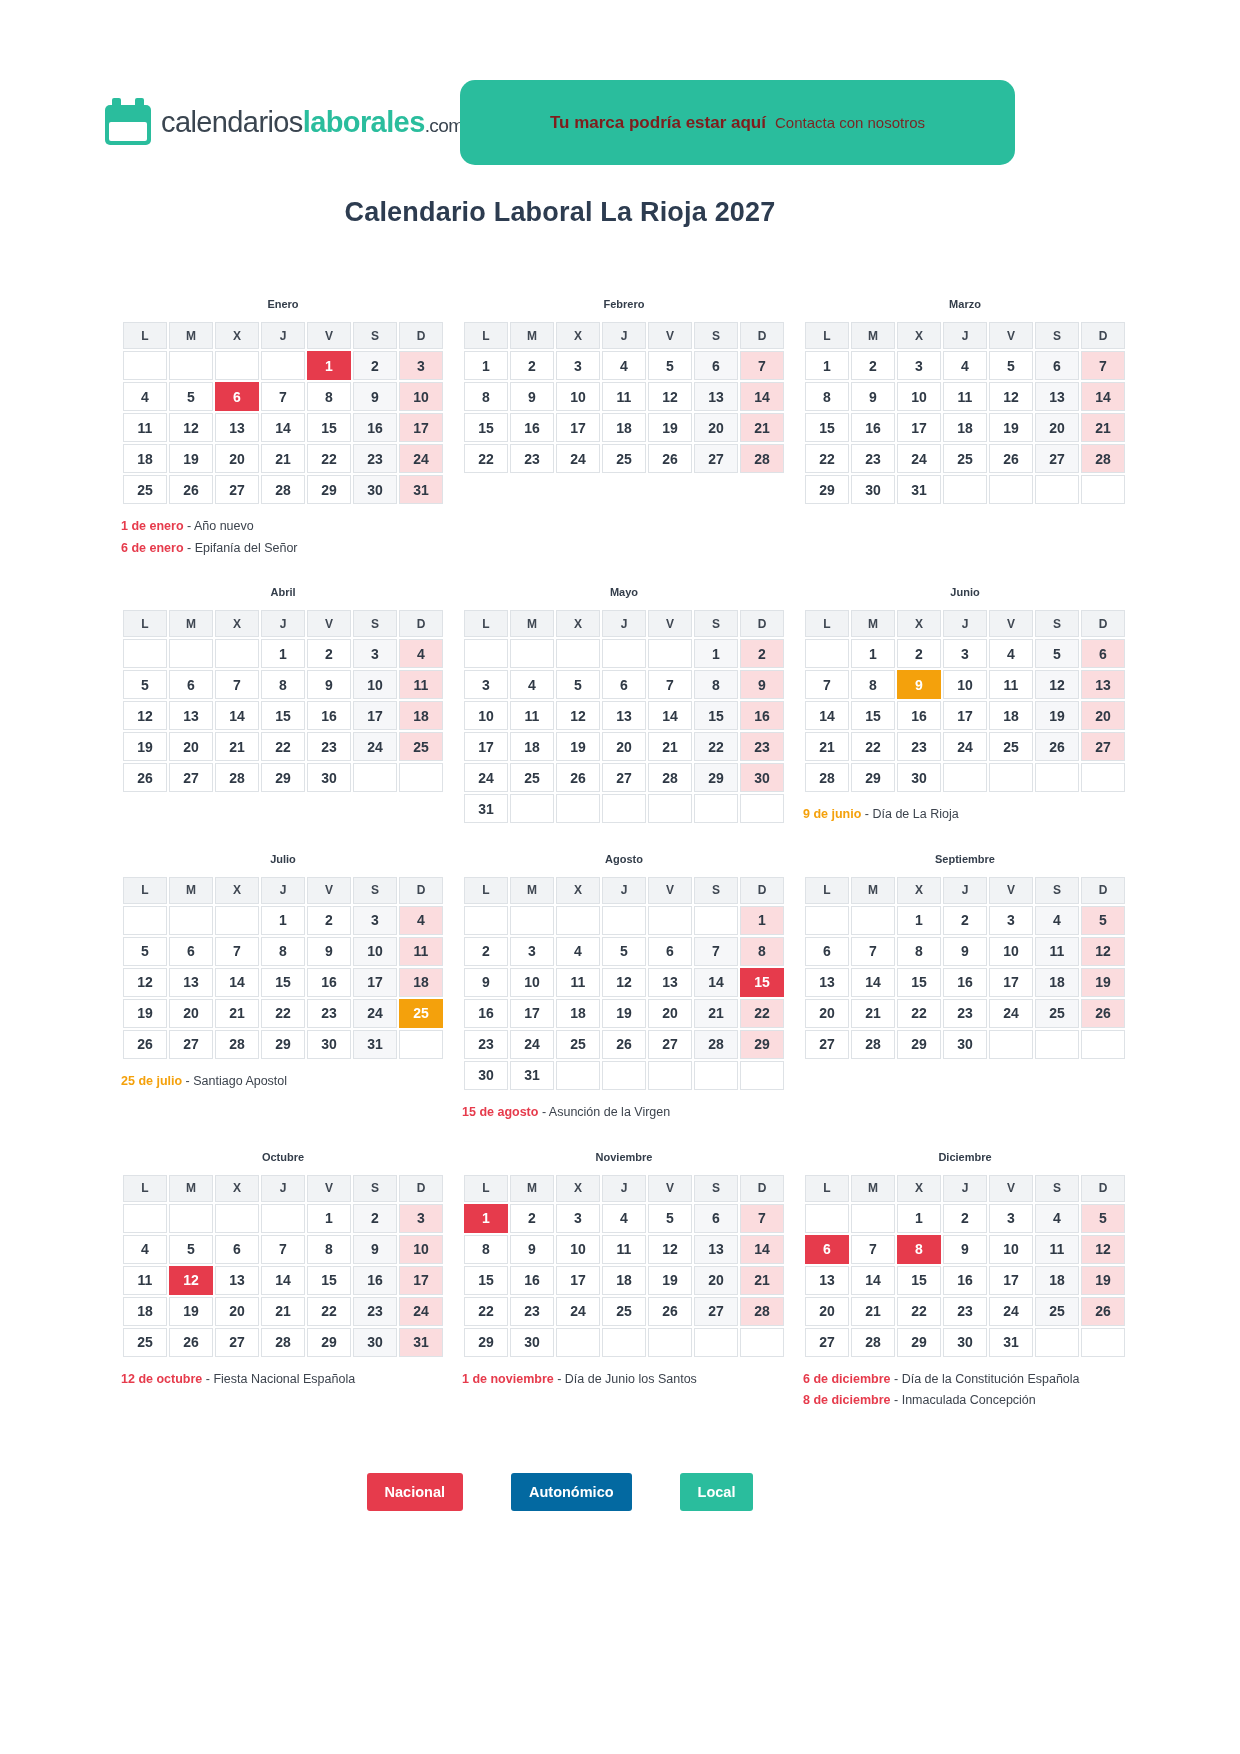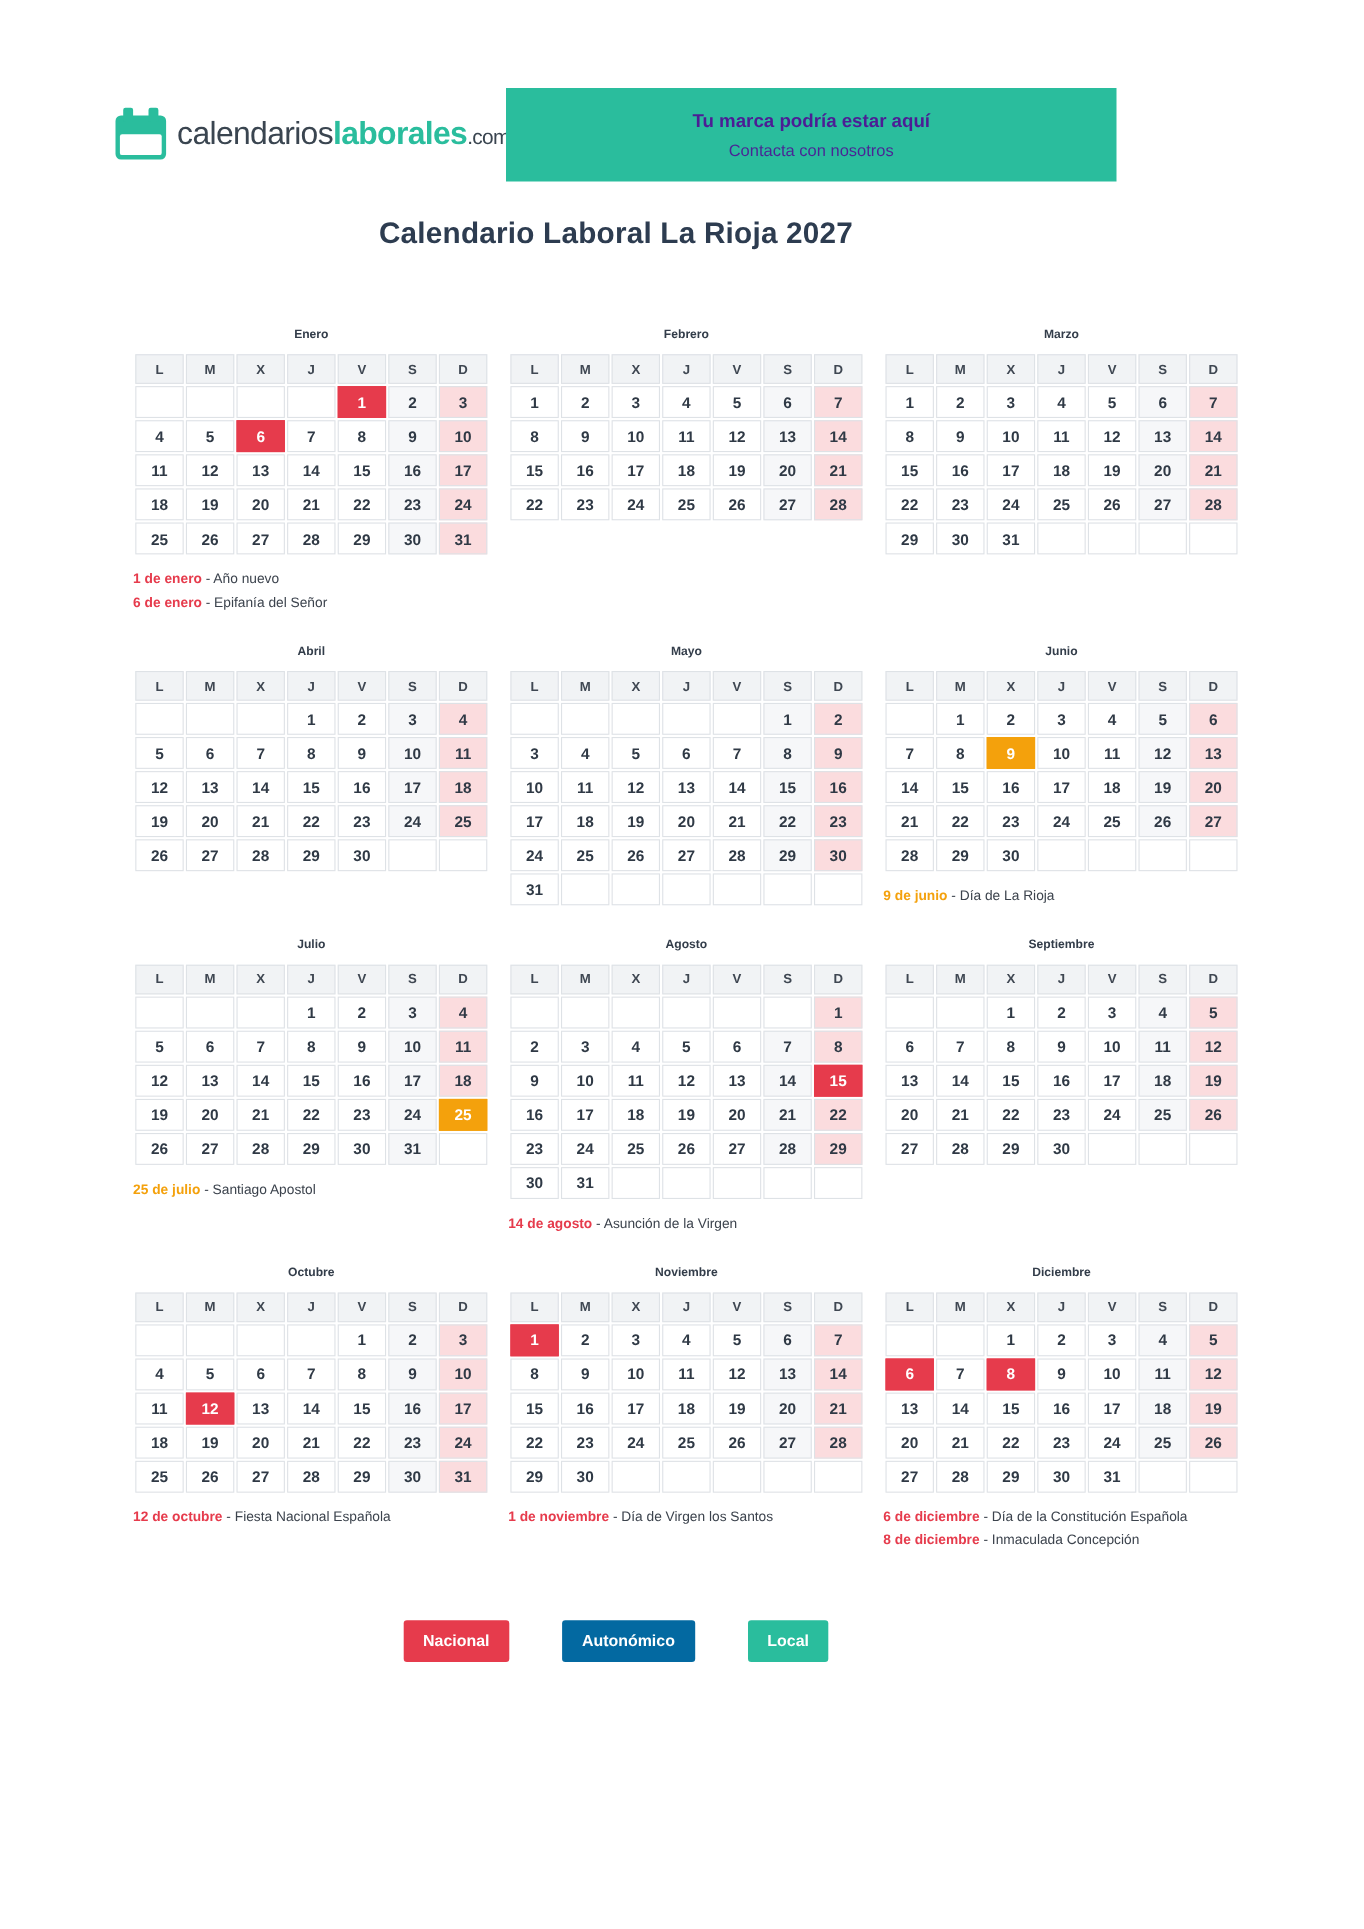--- a/index.html
+++ b/index.html
@@ -15,21 +15,21 @@
   
   .header{display:flex;align-items:stretch;padding-top:80px;margin-left:105px;width:910px;height:165px;}
   .logo{display:flex;align-items:center;gap:10px;width:355px;}
   .logo-icon{position:relative;width:46px;height:40px;background:var(--teal);border-radius:5px;margin-top:4px;flex:0 0 auto;}
   .logo-icon .ear{position:absolute;top:-7px;width:9px;height:13px;border-radius:2px;background:var(--teal);}
   .logo-icon .ear.e1{left:7px;} .logo-icon .ear.e2{right:7px;}
   .logo-icon::after{content:'';position:absolute;left:4px;right:4px;bottom:4px;height:19px;background:#fff;border-radius:2px;}
   .logo-text{font-size:29px;color:#3a4550;letter-spacing:-0.6px;white-space:nowrap;}
   .logo-text .bold-teal{color:var(--teal);font-weight:700;}
   .logo-text .dotcom{font-size:19px;}
-  .banner{width:555px;background:var(--teal);color:#4c1d95;display:flex;flex-direction:column;justify-content:center;align-items:center;gap:9px;cursor:pointer;}
+  .banner{width:555px;background:var(--teal);color:#7f1d1d;display:flex;flex-direction:row;justify-content:center;align-items:center;gap:9px;cursor:pointer;border-radius:15px;}
   .banner-line1{font-weight:700;font-size:17px;}
   .banner-line2{font-size:15px;opacity:.95;}
 
   
   .title{width:910px;margin:32px 0 0 105px;text-align:center;font-size:27px;font-weight:700;color:var(--title);letter-spacing:.2px;}
 
   
   .months{display:grid;grid-template-columns:repeat(3,324px);column-gap:17px;row-gap:24px;margin:70px 0 0 121px;align-items:start;}
   .month-block{width:324px;}
   .month-title{text-align:center;font-size:11px;font-weight:700;color:#333d4a;margin-bottom:10px;}
@@ -588,21 +588,21 @@
               <td>31</td>
               <td class="empty"></td>
               <td class="empty"></td>
               <td class="empty"></td>
               <td class="empty"></td>
               <td class="empty"></td>
             </tr>
           </tbody>
         </table>
         <div class="notes">
-          <div class="note-line"><span class="note-date nat">14 de agosto</span><span class="note-text"> - Asunción de la Virgen</span></div>
+          <div class="note-line"><span class="note-date nat">15 de agosto</span><span class="note-text"> - Asunción de la Virgen</span></div>
         </div>
       </div>
       <div class="month-block">
         <div class="month-title">Septiembre</div>
         <table class="cal">
           <thead>
             <tr>
               <th>L</th>
               <th>M</th>
               <th>X</th>
@@ -783,21 +783,21 @@
               <td>30</td>
               <td class="empty"></td>
               <td class="empty"></td>
               <td class="empty"></td>
               <td class="empty"></td>
               <td class="empty"></td>
             </tr>
           </tbody>
         </table>
         <div class="notes">
-          <div class="note-line"><span class="note-date nat">1 de noviembre</span><span class="note-text"> - Día de Virgen los Santos</span></div>
+          <div class="note-line"><span class="note-date nat">1 de noviembre</span><span class="note-text"> - Día de Junio los Santos</span></div>
         </div>
       </div>
       <div class="month-block">
         <div class="month-title">Diciembre</div>
         <table class="cal">
           <thead>
             <tr>
               <th>L</th>
               <th>M</th>
               <th>X</th>

